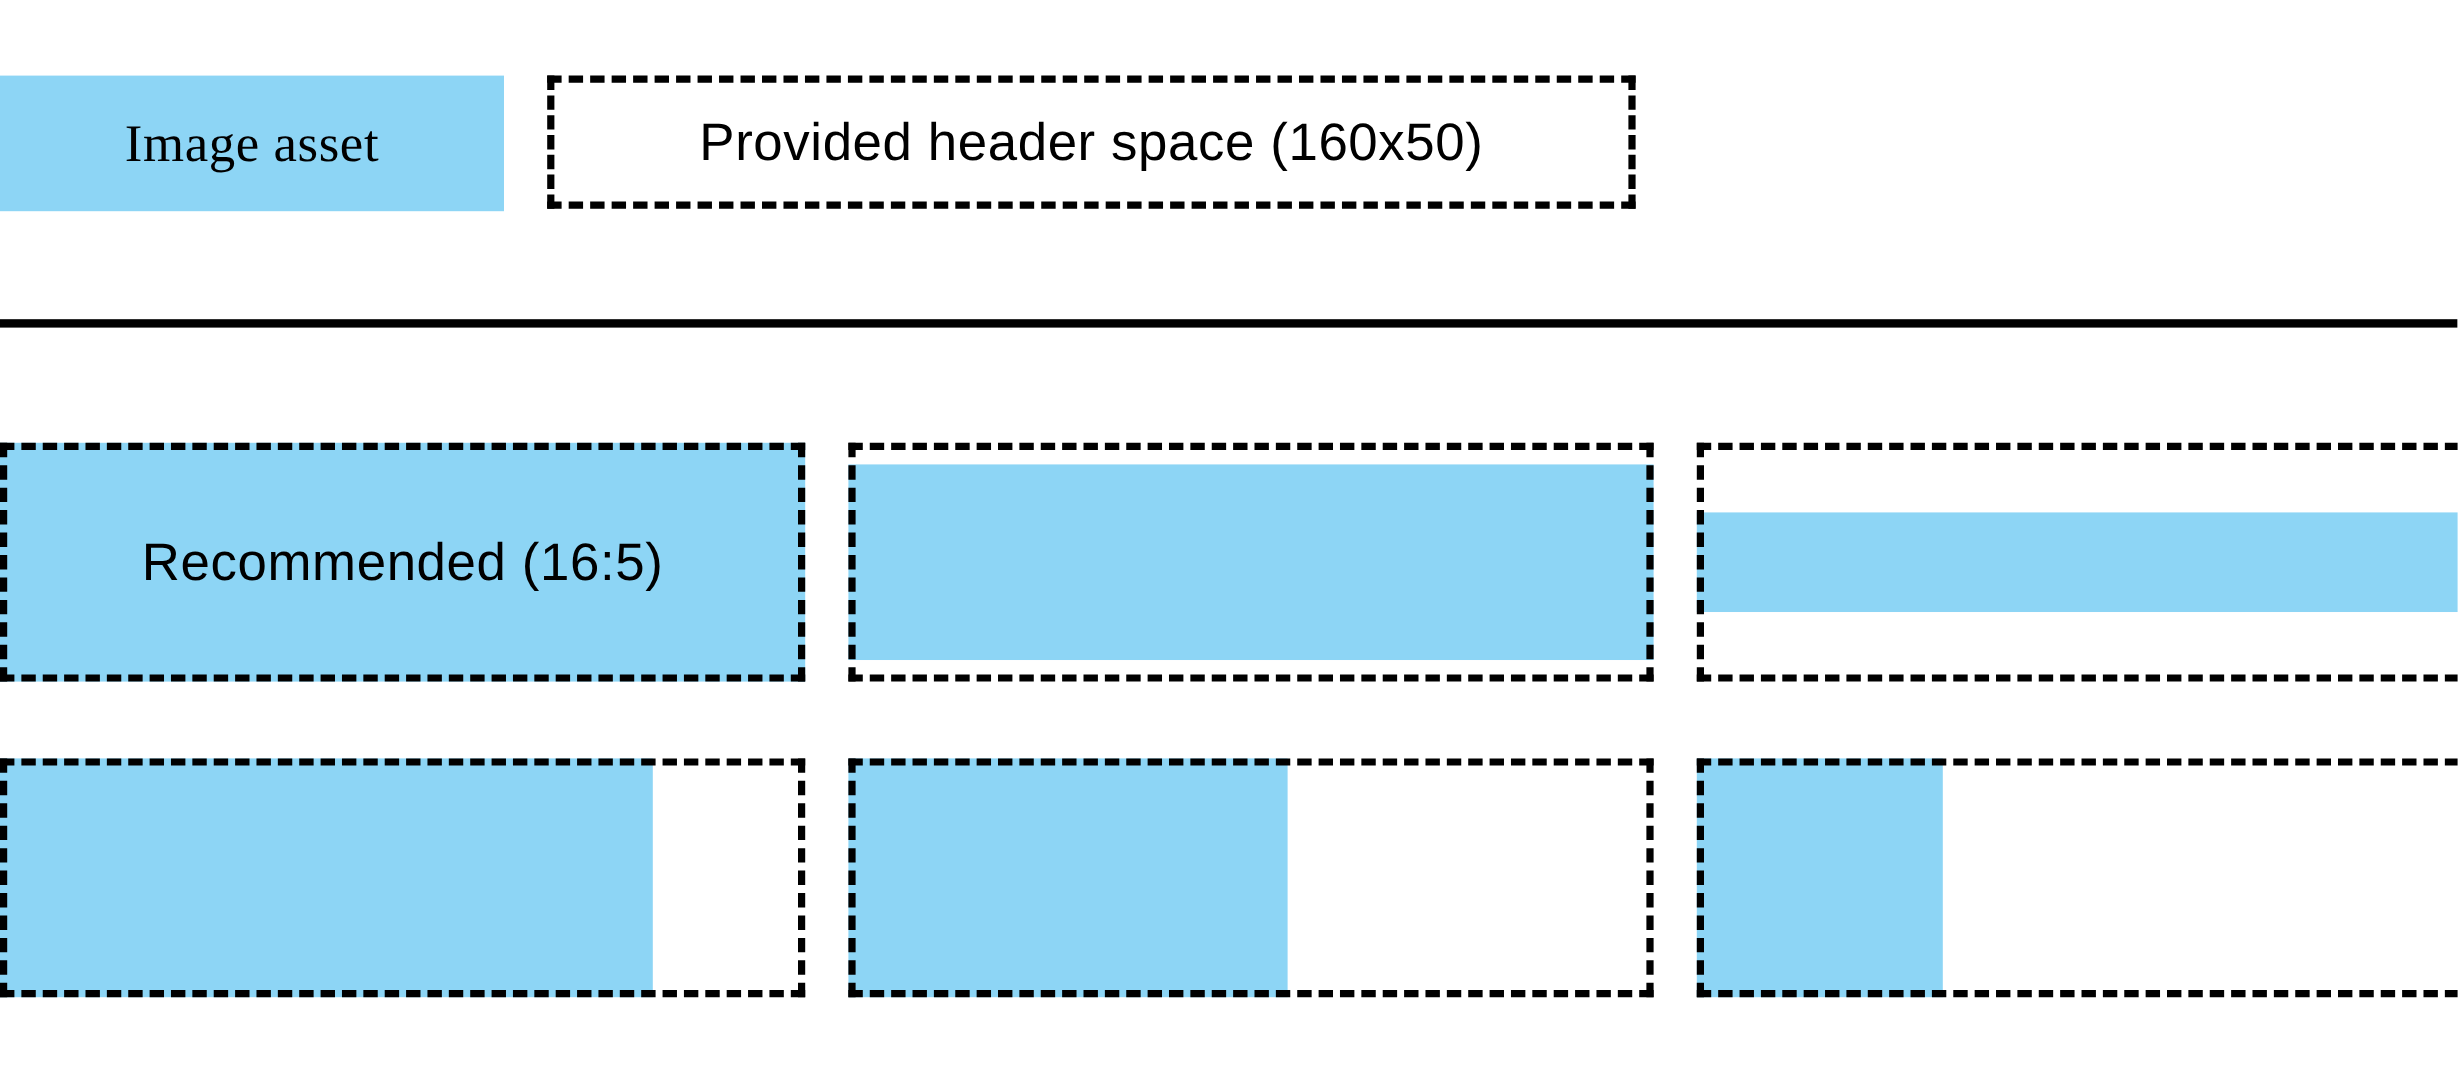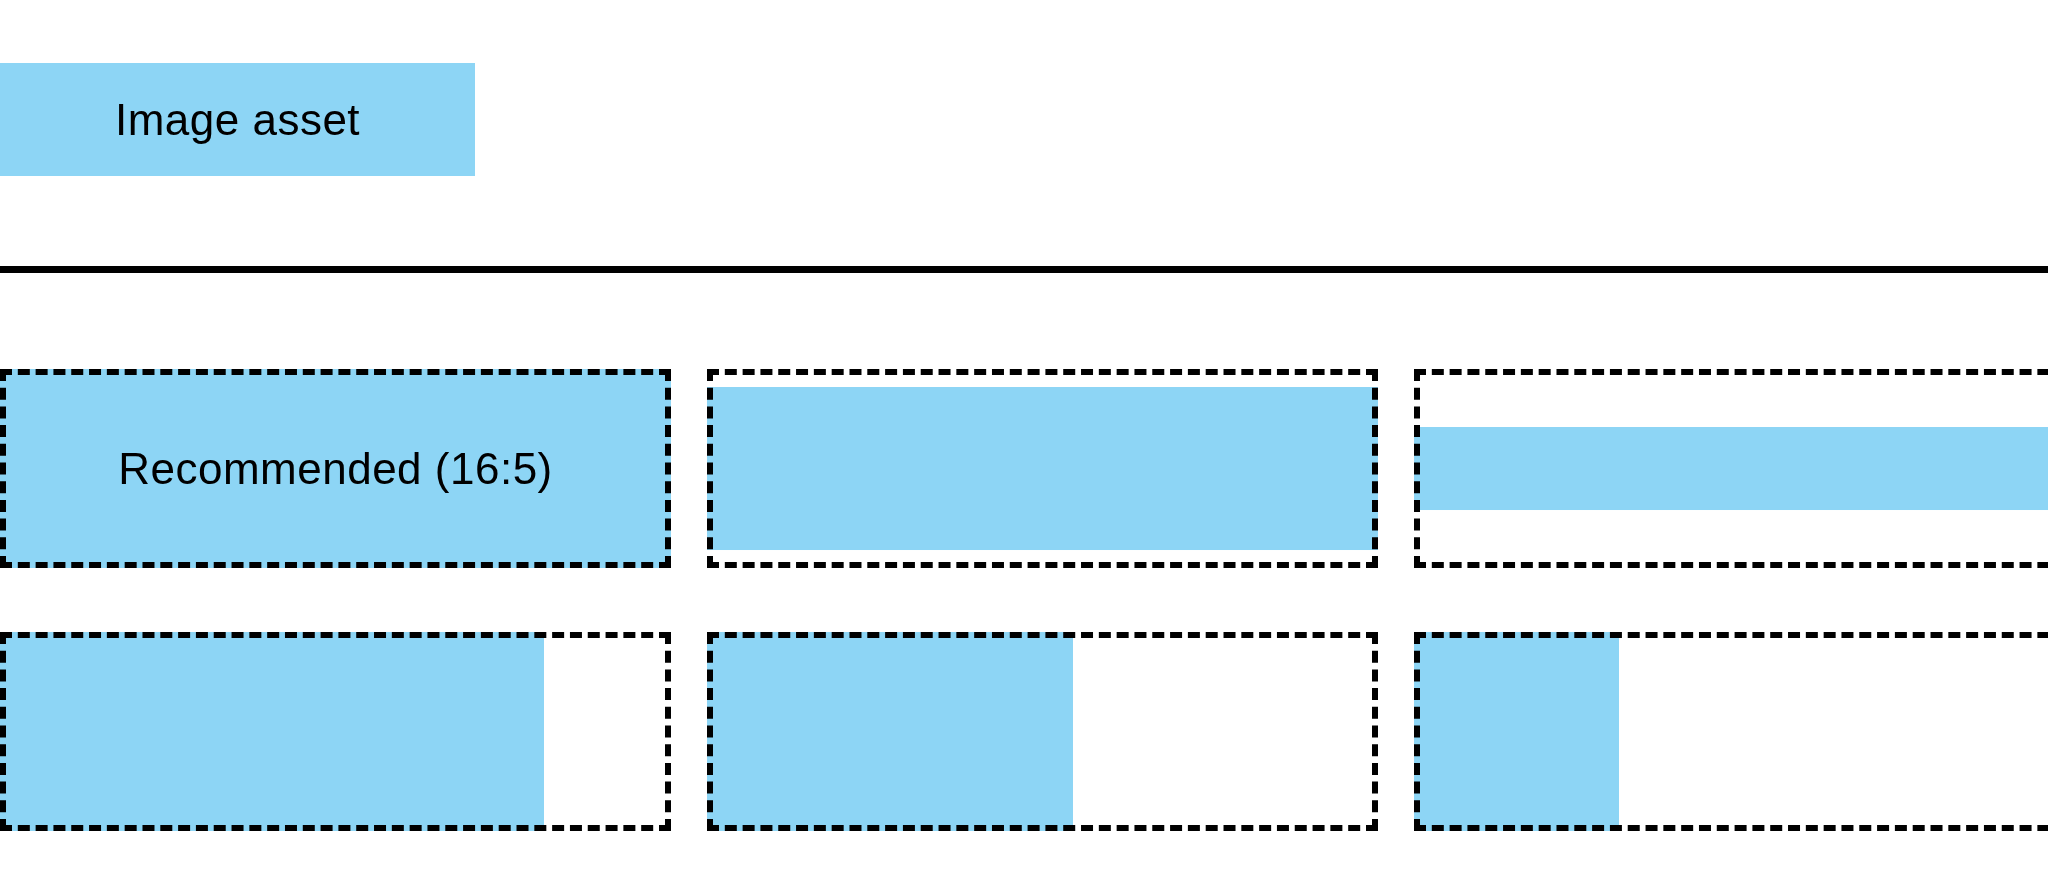--- a/index.html
+++ b/index.html
@@ -21,22 +21,22 @@
     color: #000000;
     font-size: 44px;
     font-weight: 500;
     letter-spacing: 0.5px;
     white-space: nowrap;
   }
   
   .legend-swatch {
     position: absolute;
     left: 0; top: 63px;
-    width: 475px; height: 113px;
-    display: flex; align-items: center; justify-content: center;
+    width: 420px; height: 113px;
+    display: flex; align-items: center; justify-content: center; font-family: Liberation Serif, serif;
   }
   .legend-dashed {
     position: absolute;
     left: 456px; top: 63px;
     width: 907px; height: 111px;
     box-sizing: border-box;
     border: 6px dashed #000000;
     display: flex; align-items: center; justify-content: center;
   }
   
@@ -76,20 +76,23 @@
 </style>
 </head>
 <body>
 
 <div class="canvas">
 
   <div class="legend-swatch" style="background: rgb(141, 213, 245);">
     <span class="label">Image asset</span>
   </div>
 
+  <div class="legend-dashed">
+    <span class="label">Provided header space (160x50)</span>
+  </div>
 
   <div class="divider"></div>
 
   <div class="ex r1 c1">
     <div class="fill" style="background: rgb(141, 213, 245); width: 100%; height: 100%;"></div>
     <div class="dash"></div>
     <div class="ex-label">
         <span class="label">Recommended (16:5)</span>
       </div>
   </div>

